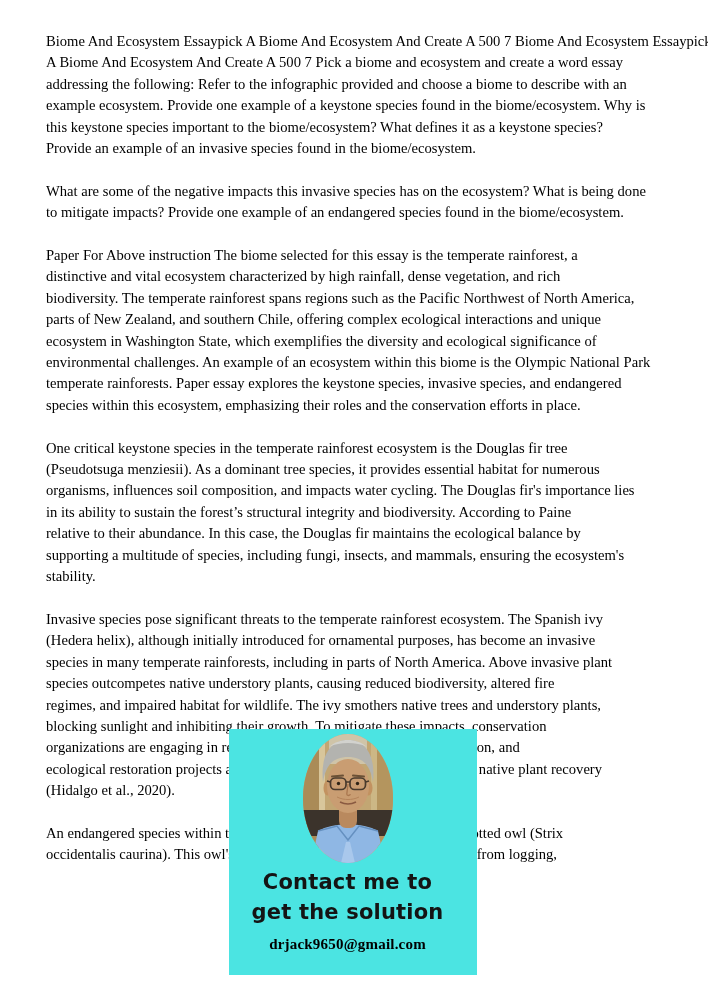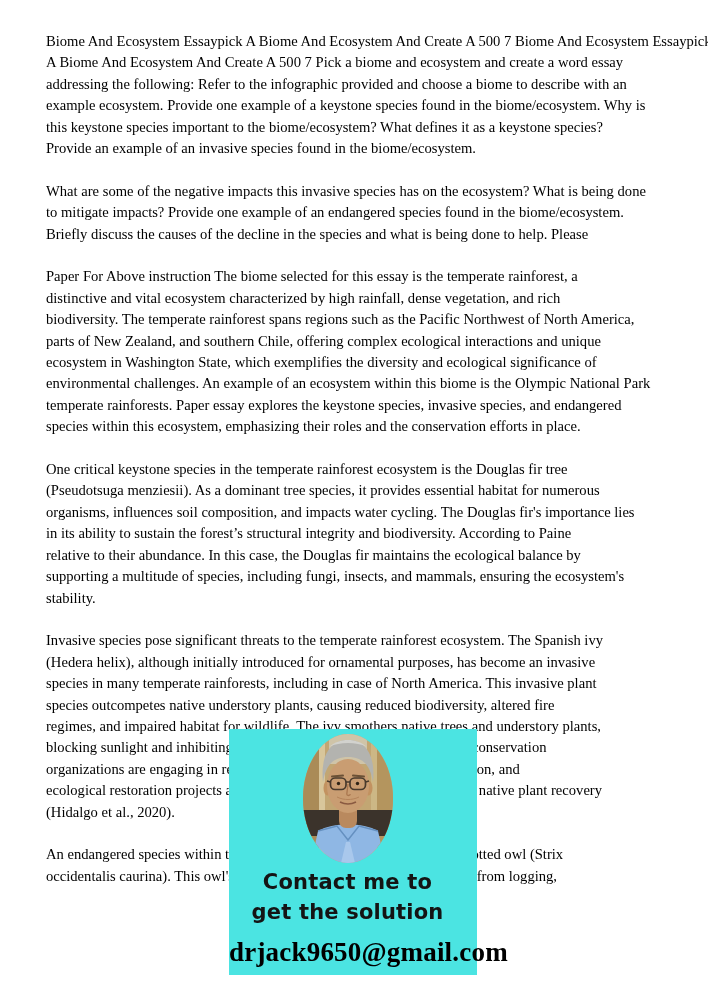--- a/index.html
+++ b/index.html
@@ -56,23 +56,23 @@
     font-family: "DejaVu Sans", sans-serif;
     font-weight: bold;
     font-size: 21px;
     line-height: 29.5px;
     color: #141414;
     letter-spacing: 0.2px;
   }
   .overlay-email {
     font-family: "Liberation Serif", serif;
     font-weight: bold;
-    font-size: 27px;
+    font-size: 15px;
     line-height: 26px;
-    margin-top: 12px;
+    margin-top: 4px;
     color: #000000;
     letter-spacing: 0.2px;
   }
 </style>
 </head>
 <body>
 
 <div class="page">
 
   <div class="doc">
@@ -82,21 +82,20 @@
       <span class="line">A Biome And Ecosystem And Create A 500 7 Pick a biome and ecosystem and create a word essay</span>
       <span class="line">addressing the following: Refer to the infographic provided and choose a biome to describe with an</span>
       <span class="line">example ecosystem. Provide one example of a keystone species found in the biome/ecosystem. Why is</span>
       <span class="line">this keystone species important to the biome/ecosystem? What defines it as a keystone species?</span>
       <span class="line">Provide an example of an invasive species found in the biome/ecosystem.</span>
     </div>
 
     <div class="para">
       <span class="line">What are some of the negative impacts this invasive species has on the ecosystem? What is being done</span>
       <span class="line">to mitigate impacts? Provide one example of an endangered species found in the biome/ecosystem.</span>
-      <span class="line">Briefly discuss the causes of the decline in the species and what is being done to help. Please</span>
     </div>
 
     <div class="para">
       <span class="line">Paper For Above instruction The biome selected for this essay is the temperate rainforest, a</span>
       <span class="line">distinctive and vital ecosystem characterized by high rainfall, dense vegetation, and rich</span>
       <span class="line">biodiversity. The temperate rainforest spans regions such as the Pacific Northwest of North America,</span>
       <span class="line">parts of New Zealand, and southern Chile, offering complex ecological interactions and unique</span>
       <span class="line">ecosystem in Washington State, which exemplifies the diversity and ecological significance of</span>
       <span class="line">environmental challenges. An example of an ecosystem within this biome is the Olympic National Park</span>
       <span class="line">temperate rainforests. Paper essay explores the keystone species, invasive species, and endangered</span>
@@ -109,21 +108,21 @@
       <span class="line">organisms, influences soil composition, and impacts water cycling. The Douglas fir's importance lies</span>
       <span class="line">in its ability to sustain the forest’s structural integrity and biodiversity. According to Paine</span>
       <span class="line">relative to their abundance. In this case, the Douglas fir maintains the ecological balance by</span>
       <span class="line">supporting a multitude of species, including fungi, insects, and mammals, ensuring the ecosystem's</span>
       <span class="line">stability.</span>
     </div>
 
     <div class="para">
       <span class="line">Invasive species pose significant threats to the temperate rainforest ecosystem. The Spanish ivy</span>
       <span class="line">(Hedera helix), although initially introduced for ornamental purposes, has become an invasive</span>
-      <span class="line">species in many temperate rainforests, including in case of North America. This invasive plant</span>
+      <span class="line">species in many temperate rainforests, including in parts of North America. Above invasive plant</span>
       <span class="line">species outcompetes native understory plants, causing reduced biodiversity, altered fire</span>
       <span class="line">regimes, and impaired habitat for wildlife. The ivy smothers native trees and understory plants,</span>
       <span class="line">blocking sunlight and inhibiting their growth. To mitigate these impacts, conservation</span>
       <span class="line">organizations are engaging in removal efforts, targeted herbicide application, and</span>
       <span class="line">ecological restoration projects aimed at limiting its spread and supporting native plant recovery</span>
       <span class="line">(Hidalgo et al., 2020).</span>
     </div>
 
     <div class="para">
       <span class="line">An endangered species within this temperate rainforest is the northern spotted owl (Strix</span>

